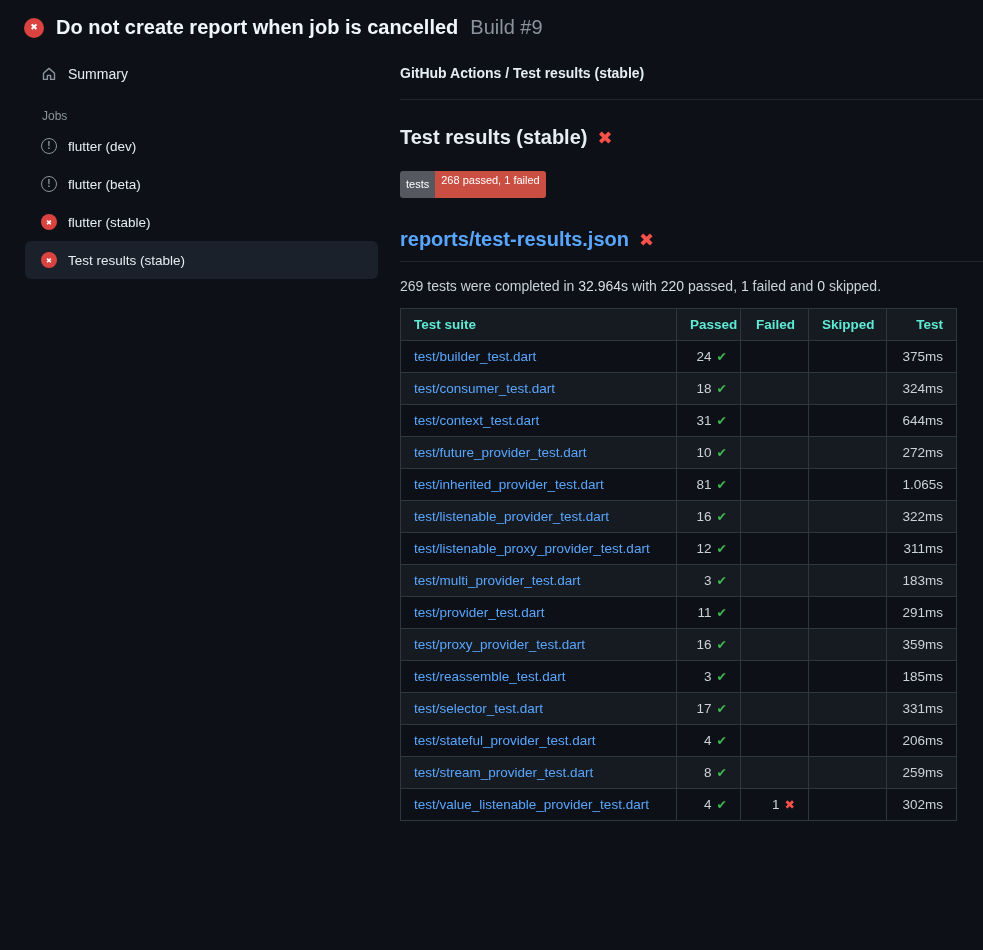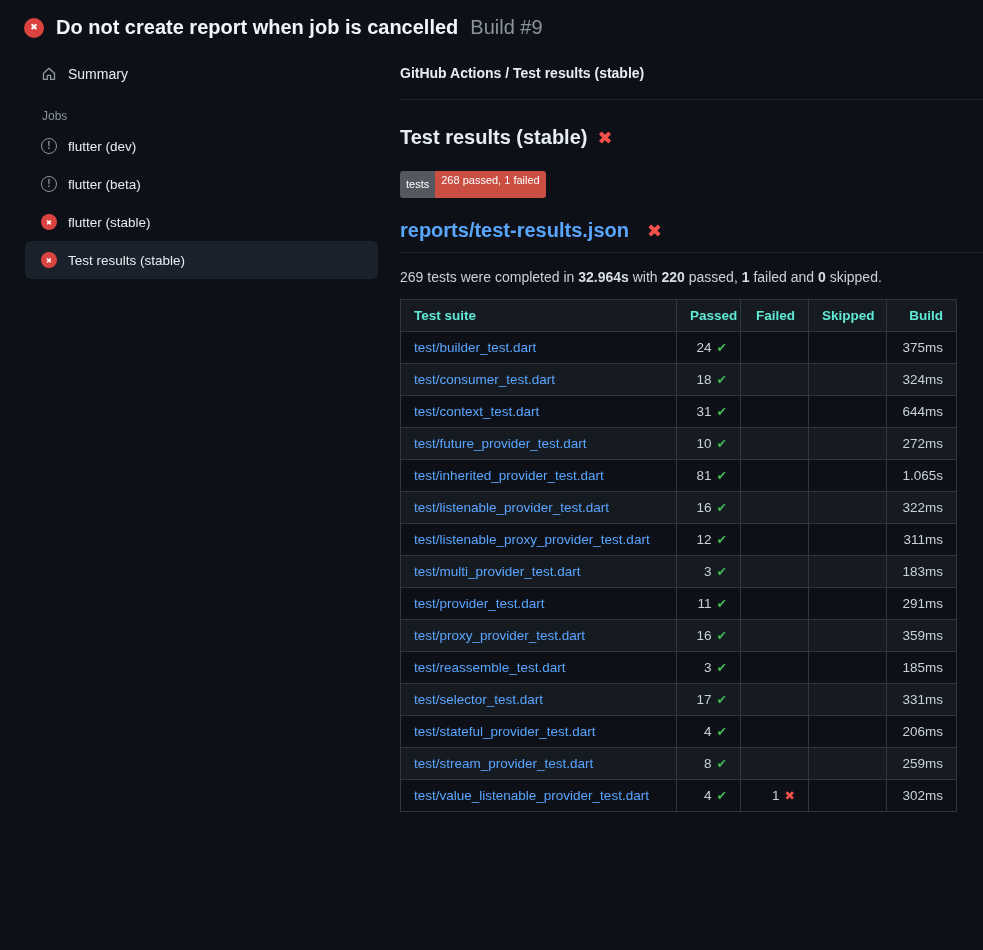--- a/index.html
+++ b/index.html
@@ -49,27 +49,27 @@
   .section-title-row { display:flex; align-items:center; gap:10px; margin-top:26px; }
   .section-title { font-size:20px; font-weight:700; color:#e6edf3; }
   .x-mark { color:#f85149; font-size:18px; font-weight:700; line-height:1; }
 
   .badge { display:inline-flex; margin-top:22px; border-radius:3px; overflow:hidden;
            font-size:11px; line-height:1; }
   .badge-label { background:#55595f; color:#fff; padding:8px 6px; }
   .badge-value { background:#ca4e42; color:#fff; padding:4px 6px; }
 
   .report-title-row {
-    display:flex; align-items:center; gap:18px;
-    margin-top:21px; padding-bottom:10px; border-bottom:1px solid #21262d;
+    display:flex; align-items:center; gap:10px;
+    margin-top:30px; padding-bottom:10px; border-bottom:1px solid #21262d;
   }
   .report-title { font-size:20px; font-weight:700; color:#58a6ff; text-decoration:none; cursor:pointer; }
 
   .summary-line { font-size:14px; color:#c9d1d9; margin:16px 0 14px 0; }
-  .summary-line b { font-weight:700; color:#d7dee6; }
+  .summary-line b { font-weight:400; color:#d7dee6; }
 
   
   table.results { border-collapse:collapse; width:556px; font-size:13.5px; table-layout:fixed; }
   .results th, .results td { border:1px solid #30363d; padding:8px 13px; }
   .results th { font-weight:700; color:#5eead4; background:#161b22; text-align:left; }
   .results th.num, .results td.stat-cell, .results td.time-cell { text-align:right; white-space:nowrap; }
   .results tbody tr:nth-child(even) { background:#161b22; }
   .suite-link { color:#58a6ff; text-decoration:none; cursor:pointer; }
   .stat-num { color:#c9d1d9; }
   .stat-icon { margin-left:5px; font-size:12.5px; font-weight:700; }
@@ -146,21 +146,21 @@
           <col style="width:68px">
         <col style="width:78px">
           <col style="width:70px">
       </colgroup>
       <thead>
         <tr>
           <th>Test suite</th>
           <th class="num">Passed</th>
           <th class="num">Failed</th>
           <th class="num">Skipped</th>
-          <th class="num">Build</th>
+          <th class="num">Test</th>
         </tr>
       </thead>
       <tbody>
           <tr>
     <td class="suite-cell"><a class="suite-link">test/builder_test.dart</a></td>
     <td class="stat-cell"><span class="stat-num">24</span><span class="stat-icon ok">✔</span></td>
     <td class="stat-cell"></td>
     <td class="stat-cell"></td>
     <td class="time-cell">375ms</td>
   </tr>

